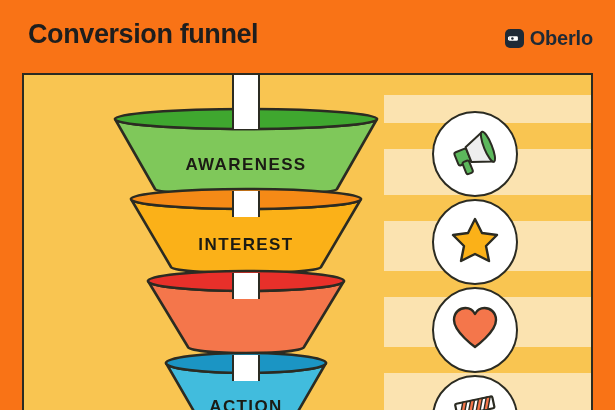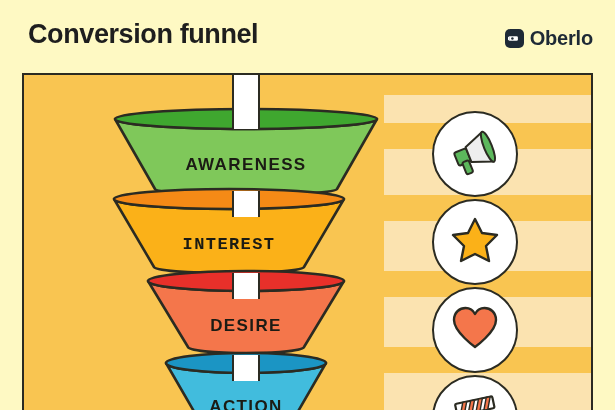--- a/index.html
+++ b/index.html
@@ -13,21 +13,21 @@
     overflow: hidden;
     font-family: "Liberation Sans", sans-serif;
     position: relative;
   }
 
   #canvas {
     position: absolute;
     left: 0; top: 0;
     width: 615px;
     height: 410px;
-    background: #fef9c3;
+    background: #f97316;
     overflow: hidden;
   }
 
   
   .header {
     position: absolute;
     left: 0; top: 0;
     width: 615px;
     height: 73px;
   }
@@ -159,33 +159,32 @@
       </div>
 
     <div id="funnel-layer">
         <div class="funnel-stage" style="left: 83px; top: 32px; width: 278px; height: 98px;">
           <svg class="stage-svg" width="278" height="98" viewBox="0 0 278 98">
             <path d="M 8 12 L 48 82 A 91 6.2 0 0 0 230 82 L 270 12 A 131 10 0 0 1 8 12 Z" fill="#7fc85a" stroke="#2b2b22" stroke-width="2.6" stroke-linejoin="round"></path>
             <path d="M 8 12 A 131 10 0 0 1 270 12 A 131 10 0 0 1 8 12 Z" fill="#3fa72f" stroke="#2b2b22" stroke-width="2.6"></path>
           </svg>
           <div class="stage-label" style="top: 48px;">AWARENESS</div>
         </div>
-        <div class="funnel-stage" style="left: 82px; top: 112px; width: 246px; height: 96px; font-family: Liberation Mono, monospace;">
+        <div class="funnel-stage" style="left: 99px; top: 112px; width: 246px; height: 96px;">
           <svg class="stage-svg" width="246" height="96" viewBox="0 0 246 96">
             <path d="M 8 12 L 48 80 A 75 6.2 0 0 0 198 80 L 238 12 A 115 10 0 0 1 8 12 Z" fill="#fbb118" stroke="#2b2b22" stroke-width="2.6" stroke-linejoin="round"></path>
             <path d="M 8 12 A 115 10 0 0 1 238 12 A 115 10 0 0 1 8 12 Z" fill="#f58a16" stroke="#2b2b22" stroke-width="2.6"></path>
           </svg>
           <div class="stage-label" style="top: 48px;">INTEREST</div>
         </div>
         <div class="funnel-stage" style="left: 116px; top: 194px; width: 212px; height: 94px;">
           <svg class="stage-svg" width="212" height="94" viewBox="0 0 212 94">
             <path d="M 8 12 L 48 78 A 58 6.2 0 0 0 164 78 L 204 12 A 98 10 0 0 1 8 12 Z" fill="#f4764b" stroke="#2b2b22" stroke-width="2.6" stroke-linejoin="round"></path>
             <path d="M 8 12 A 98 10 0 0 1 204 12 A 98 10 0 0 1 8 12 Z" fill="#e8302a" stroke="#2b2b22" stroke-width="2.6"></path>
           </svg>
-          <div class="stage-label" style="top: 47px;">DESIRE</div>
         </div>
         <div class="funnel-stage" style="left: 134px; top: 276px; width: 176px; height: 92px;">
           <svg class="stage-svg" width="176" height="92" viewBox="0 0 176 92">
             <path d="M 8 12 L 45 76 A 43 6.2 0 0 0 131 76 L 168 12 A 80 10 0 0 1 8 12 Z" fill="#41bcdd" stroke="#2b2b22" stroke-width="2.6" stroke-linejoin="round"></path>
             <path d="M 8 12 A 80 10 0 0 1 168 12 A 80 10 0 0 1 8 12 Z" fill="#1b95c4" stroke="#2b2b22" stroke-width="2.6"></path>
           </svg>
           <div class="stage-label" style="top: 46px;">ACTION</div>
         </div>
         <div class="neck" style="left: 208px; top: -3px; width: 28px; height: 57px; background: rgb(255, 255, 255);"></div>
         <div class="neck" style="left: 208px; top: 116px; width: 28px; height: 26px; background: rgb(255, 255, 255);"></div>

